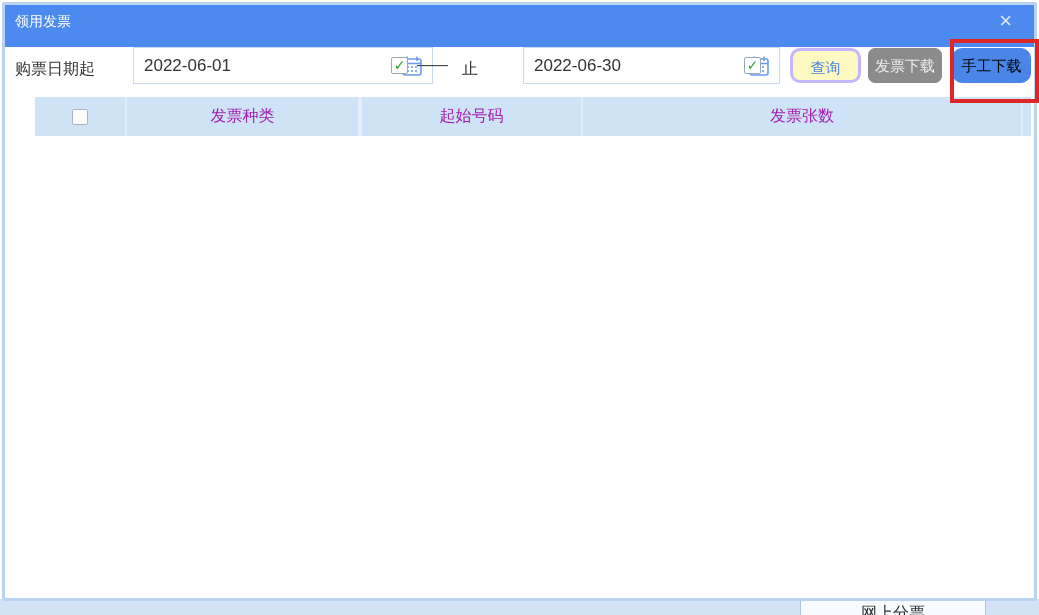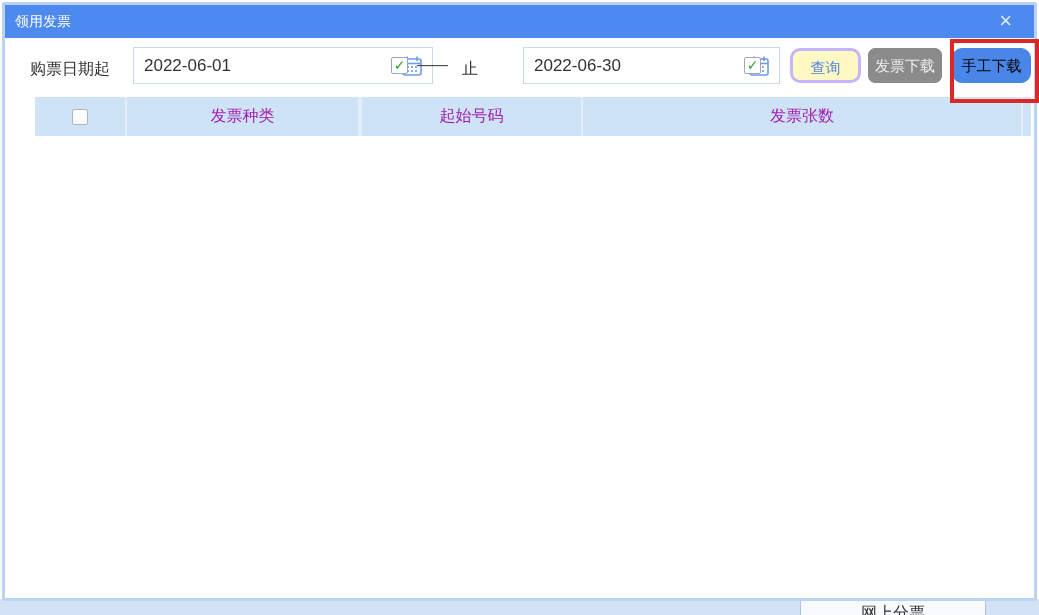--- a/index.html
+++ b/index.html
@@ -9,21 +9,21 @@
   
   .backdrop-strip { position:absolute; left:0; top:599px; width:1039px; height:16px;
     background:#d3e3f5; }
   .backdrop-tab { position:absolute; left:800px; top:601px; width:186px; height:20px;
     background:#f7fbff; border-left:1px solid #aac4e6; border-right:1px solid #aac4e6;
     text-align:center; font-size:16px; color:#333; padding-top:2px; }
 
   
   .dialog { position:absolute; left:2px; top:2px; width:1035px; height:599px;
     background:#ffffff; border:3px solid #b9d3f0; border-radius:2px; }
-  .titlebar { position:absolute; left:0; top:0; right:0; height:33px;
+  .titlebar { position:absolute; left:0; top:0; right:0; height:42px;
     background:#4d8af0; color:#ffffff; }
   .titlebar .title { position:absolute; left:10px; top:8px; font-size:14px; }
   .titlebar .close { position:absolute; right:22px; top:2px; font-size:22px;
     color:#dce8fb; cursor:pointer; line-height:28px; }
 
   
   .lbl { position:absolute; font-size:16px; color:#333; }
   .date-input { position:absolute; top:42px; height:37px; background:#fff;
     border:1px solid #c9daee; display:flex; align-items:center; }
   .date-input .val { flex:1; font-size:17px; color:#333; padding-left:10px; }
@@ -74,21 +74,21 @@
   <span>网上分票</span>
 </div>
 
 <div class="dialog">
 
   <div class="titlebar">
     <span class="title">领用发票</span>
     <span class="close">×</span>
   </div>
 
-  <span class="lbl" style="left:25px; top:54px;font-family:Liberation Mono, monospace;">购票日期起</span>
+  <span class="lbl" style="left:10px; top:54px;font-family:Liberation Mono, monospace;">购票日期起</span>
 
   <div class="date-input" style="left:128px; width:300px;">
     <span class="val">2022-06-01</span>
     <svg class="cal" viewBox="0 0 24 24" fill="none" stroke="#6d9bea" stroke-width="1.6">
       <rect x="3" y="5" width="18" height="16" rx="2"></rect>
       <line x1="7" y1="2.5" x2="7" y2="7"></line>
       <line x1="17" y1="2.5" x2="17" y2="7"></line>
       <line x1="3" y1="9.5" x2="21" y2="9.5"></line>
       <g stroke="none" fill="#6d9bea">
         <circle cx="8" cy="13" r="1.1"></circle>

